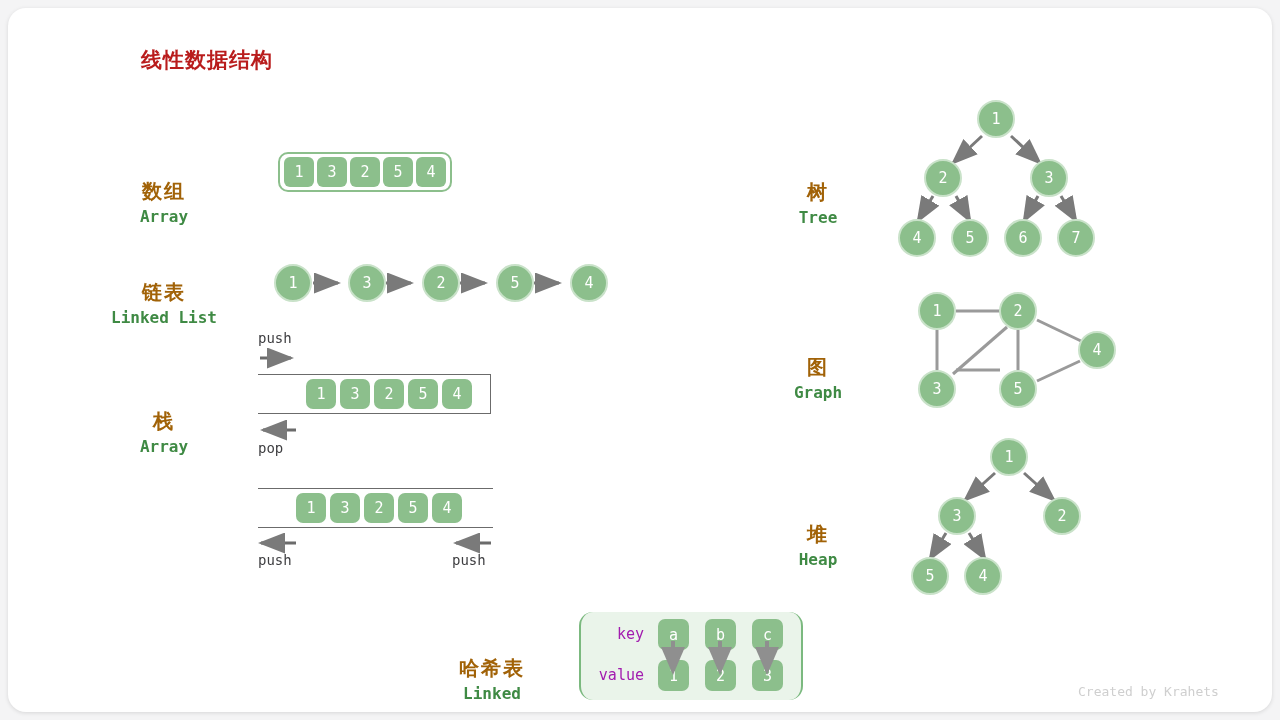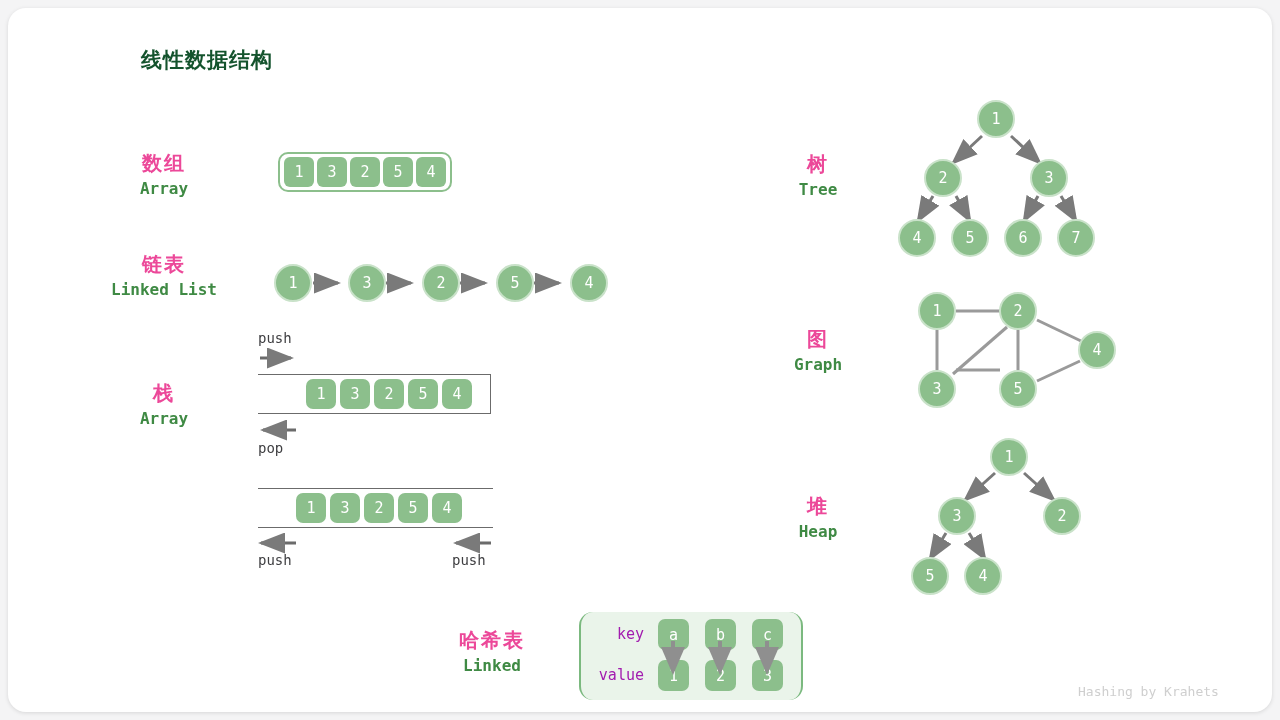--- a/index.html
+++ b/index.html
@@ -14,31 +14,31 @@
     left:8px;top:8px;
     width:1264px;height:704px;
     background:#ffffff;
     border-radius:18px;
     box-shadow:0 1px 4px rgba(0,0,0,.12);
   }
   .abs{position:absolute;}
 
   
   .col-title{
-    font-size:21px;font-weight:bold;color:#14532d;
+    font-size:21px;font-weight:bold;color:#b91c1c;
     letter-spacing:1px;white-space:nowrap;
   }
 
   
   .lbl{
     text-align:center;white-space:nowrap;
   }
   .lbl .cn{
-    font-size:20px;font-weight:bold;color:#ec4899;
-    letter-spacing:2px;line-height:28px;
+    font-size:20px;font-weight:bold;color:#a16207;
+    letter-spacing:2px;line-height:28px;margin-top:28px;
   }
   .lbl .en{
     font-family:"DejaVu Sans Mono","Liberation Mono",monospace;
     font-size:16px;font-weight:bold;color:#3f8a44;
     line-height:24px;letter-spacing:0px;
   }
 
   
   .cell{
     width:30px;height:30px;border-radius:7px;
@@ -323,15 +323,15 @@
         <line x1="961" y1="525" x2="977" y2="551"></line>
       </g>
     </svg>
   </div>
   <div class="node" style="left:982px;top:430px;">1</div>
   <div class="node" style="left:930px;top:489px;">3</div>
   <div class="node" style="left:1035px;top:489px;">2</div>
   <div class="node" style="left:903px;top:549px;">5</div>
   <div class="node" style="left:956px;top:549px;">4</div>
 
-  <div class="abs credit" style="left:1070px;top:676px;">Hashing by Krahets</div>
+  <div class="abs credit" style="left:1070px;top:676px;">Created by Krahets</div>
 
 </div>
 
 </body></html>

